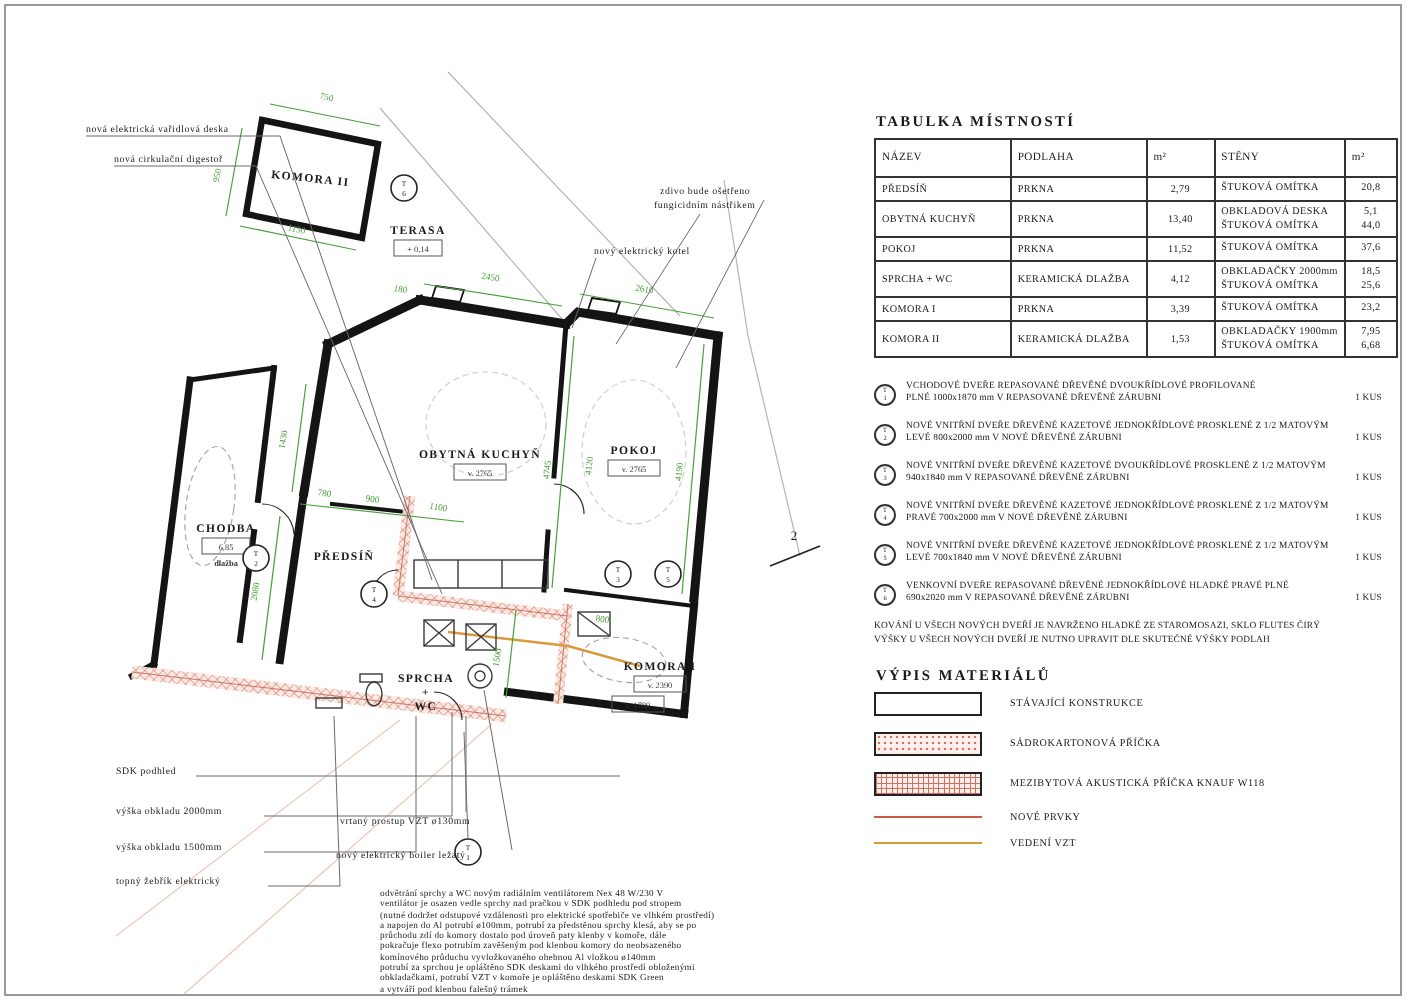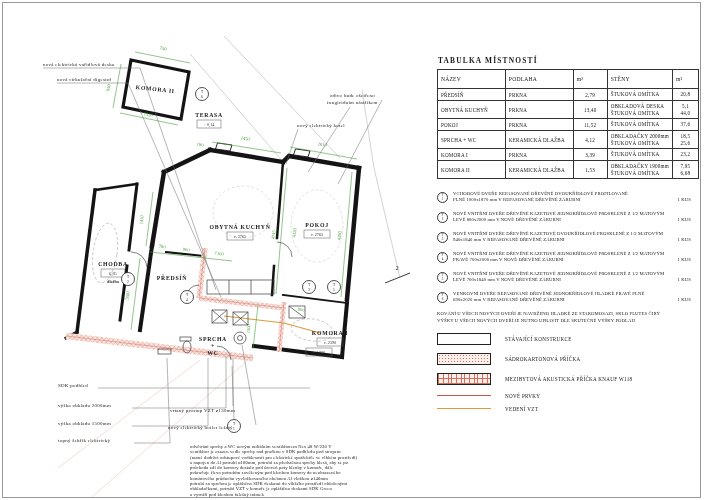--- a/index.html
+++ b/index.html
@@ -485,20 +485,21 @@
         </div>
       </div>
 
       <div class="door-notes">
         <div>KOVÁNÍ U VŠECH NOVÝCH DVEŘÍ JE NAVRŽENO HLADKÉ ZE STAROMOSAZI, SKLO FLUTES ČIRÝ</div>
         <div>VÝŠKY U VŠECH NOVÝCH DVEŘÍ JE NUTNO UPRAVIT DLE SKUTEČNÉ VÝŠKY PODLAH</div>
       </div>
     </div>
 
     <div class="mats">
+      <div class="ttl">VÝPIS MATERIÁLŮ</div>
       <div class="mat-item">
         <div class="sw sw-solid"></div>
         <div class="mat-lbl">STÁVAJÍCÍ KONSTRUKCE</div>
       </div>
       <div class="mat-item">
         <div class="sw sw-dots"></div>
         <div class="mat-lbl">SÁDROKARTONOVÁ PŘÍČKA</div>
       </div>
       <div class="mat-item">
         <div class="sw sw-grid"></div>

